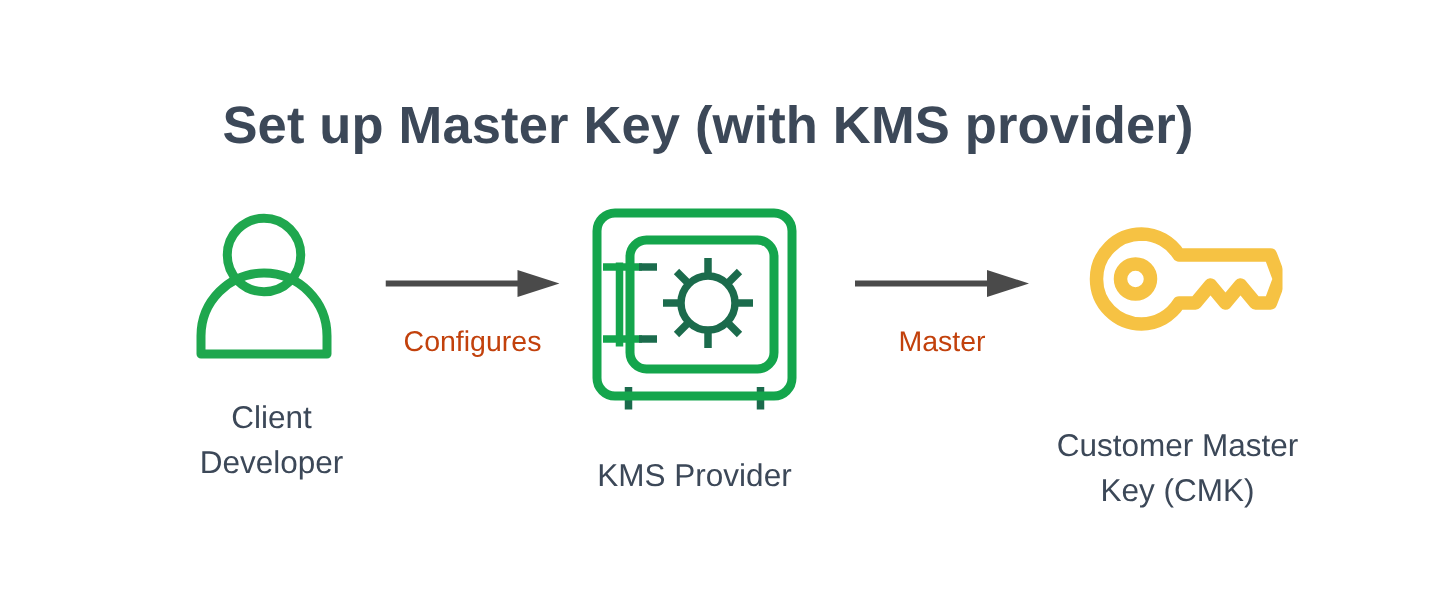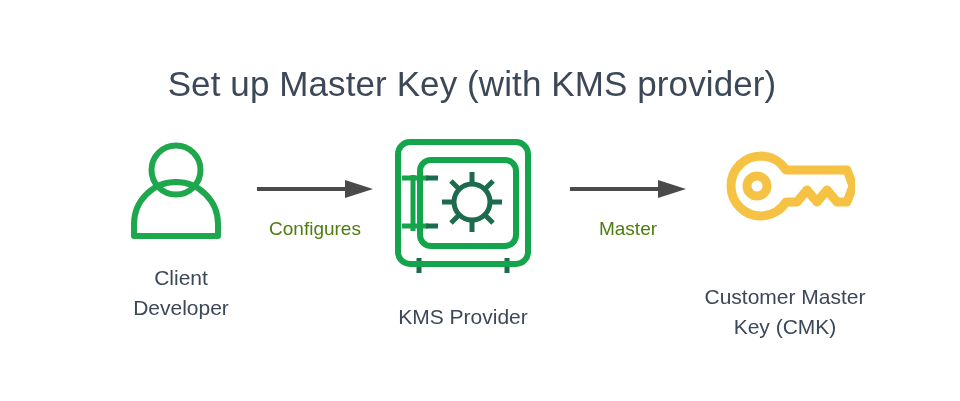--- a/index.html
+++ b/index.html
@@ -22,21 +22,21 @@
   }
 
   
   #title {
     position: absolute;
     left: 0;
     top: 64px;
     width: 944px;
     text-align: center;
     font-size: 35px;
-    font-weight: 400;
+    font-weight: 700;
     letter-spacing: 0.1px;
     color: #3c4858;
     white-space: nowrap;
   }
 
   
   .node {
     position: absolute;
     text-align: center;
   }
@@ -62,21 +62,21 @@
 
   
   .arrow-group {
     position: absolute;
     text-align: center;
   }
   #arrow-configures { left: 245px; top: 180px; width: 140px; }
   #arrow-creates    { left: 558px; top: 180px; width: 140px; }
   .arrow-label {
     font-size: 19px;
-    color: #4d7c0f;
+    color: #c2410c;
     margin-top: 20px;
     white-space: nowrap;
   }
   .arrow-svg { display: block; margin: 0 auto; }
 </style>
 </head>
 <body>
 
 <div id="canvas">
 

